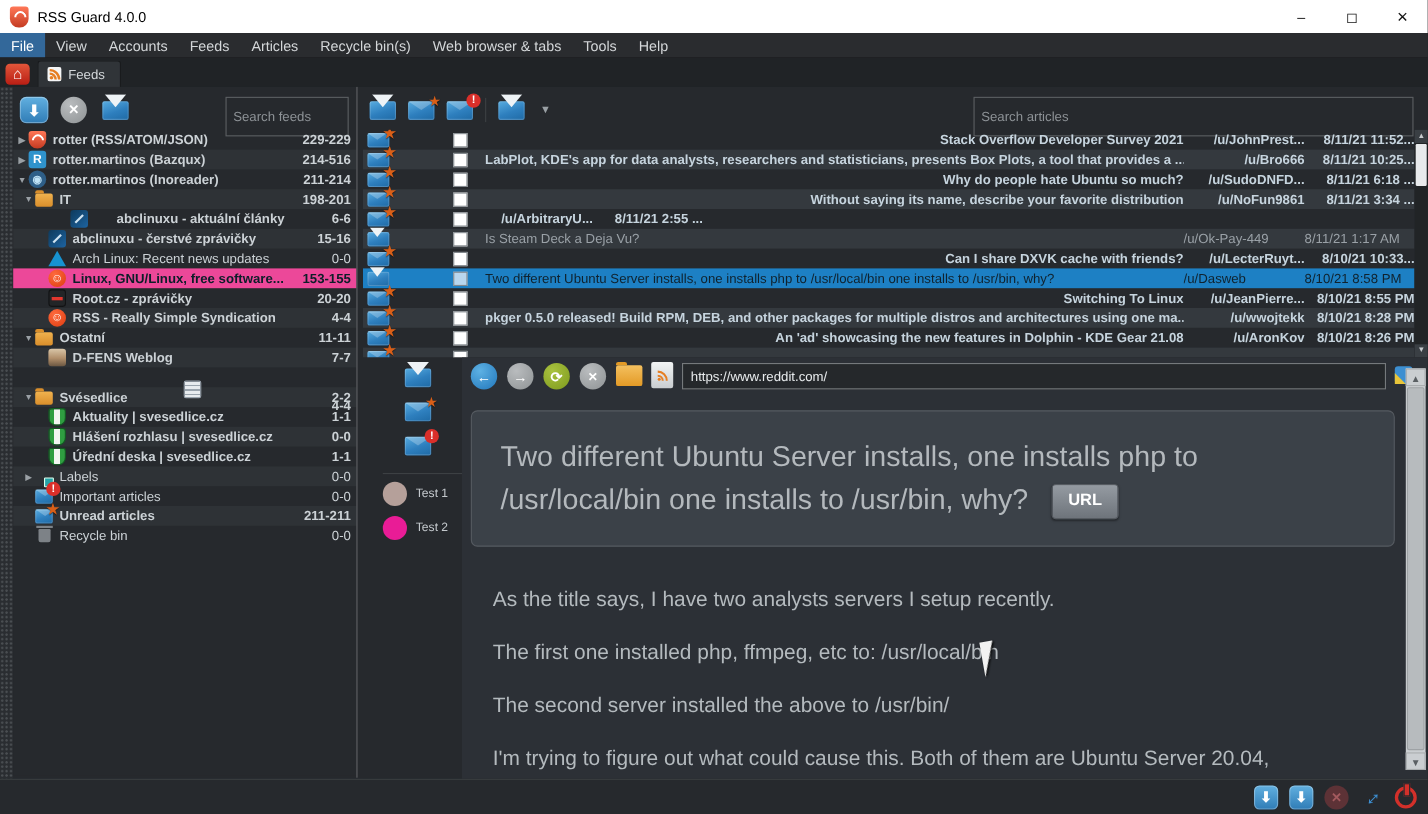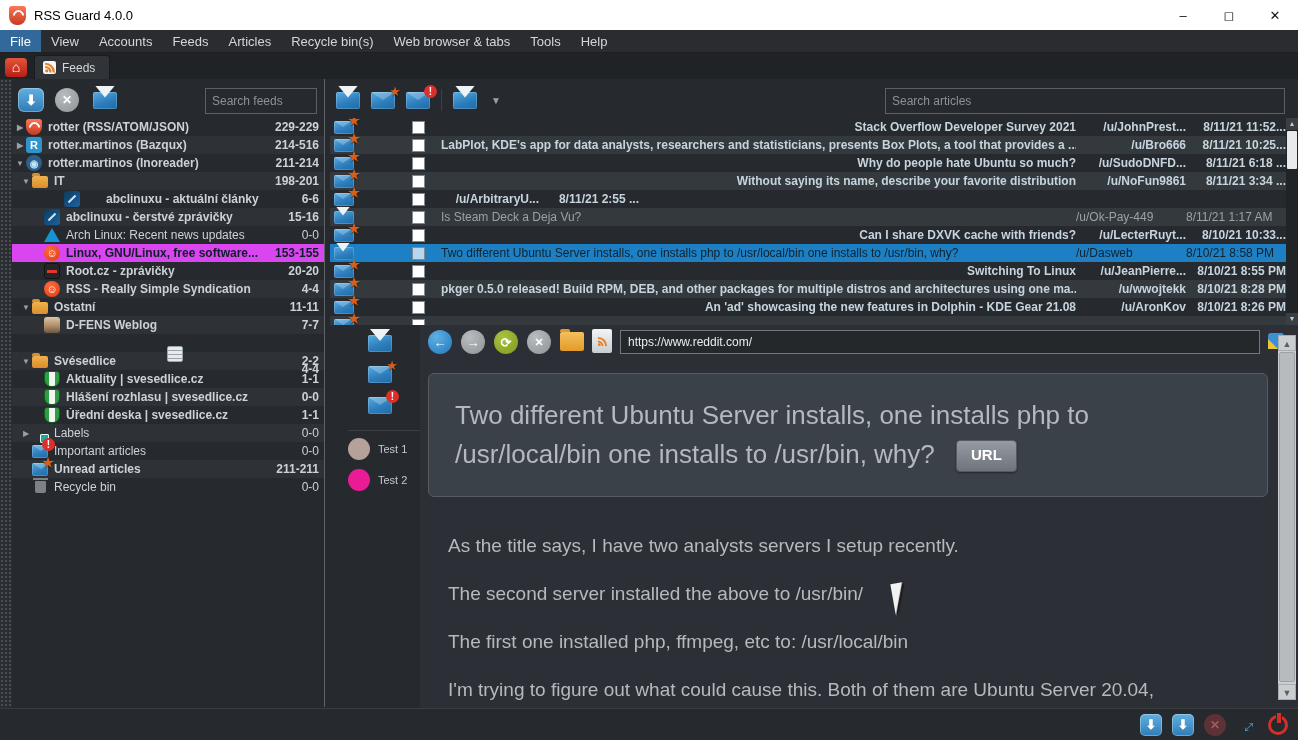--- a/index.html
+++ b/index.html
@@ -41,21 +41,21 @@
   .feeds-panel { position:absolute; left:12px; top:79px; width:312px; height:626px; background:#26292d; }
   .vsep { position:absolute; left:324px; top:79px; width:1px; height:628px; background:#606366; }
 
   .panel-toolbar { position:absolute; left:0; top:4px; height:34px; display:flex; align-items:center; gap:11px; padding-left:6px; }
   .tool-btn { display:flex; align-items:center; justify-content:center; }
   .btn-download { width:26px; height:24px; border-radius:6px; background:linear-gradient(#62b0e0,#2f7cb6);
     box-shadow:inset 0 0 0 1px rgba(255,255,255,.3); color:#fff; font-size:14px; font-weight:bold;
     text-align:center; line-height:24px; }
   .btn-cancel { width:24px; height:24px; border-radius:50%; background:radial-gradient(circle at 35% 30%,#b9bcbe,#8f9395);
     color:#fff; font-size:12px; font-weight:bold; line-height:24px; text-align:center; }
-  .search-input { position:absolute; top:9px; height:26px; background:#26292d; border:1px solid #5c6063;
+  .search-input { position:absolute; top:9px; height:36px; background:#26292d; border:1px solid #5c6063;
     color:#c8ccd0; font-size:12px; padding:12px 6px; }
   .search-input::placeholder { color:#8d9296; }
 
   
   .env { position:relative; width:24px; height:17px; border-radius:2px;
     background:linear-gradient(160deg,#58ace0 0%,#2e7fbe 55%,#1f6aa5 100%);
     box-shadow:inset 0 0 0 1px rgba(255,255,255,.18); }
   .env::before { content:""; position:absolute; left:0; top:0;
     border-left:12px solid transparent; border-right:12px solid transparent;
     border-top:8px solid rgba(255,255,255,.25); }
@@ -69,21 +69,21 @@
     text-shadow:0 1px 1px rgba(0,0,0,.5); }
   .badge-excl::after { content:"!"; position:absolute; top:-7px; right:-7px; width:13px; height:13px;
     background:#da2f2a; color:#fff; border-radius:50%; font-weight:bold; font-size:10px; line-height:13px; text-align:center; }
   .caret { color:#9aa0a5; font-size:10px; margin-left:3px; }
 
   
   .feed-tree { position:absolute; left:0; top:39px; width:312px; }
   .feed-row { height:18px; display:flex; align-items:center; font-size:12px; color:#ccd2d6; }
   .feed-row.alt { background:#2e3236; }
   .feed-row.bold { font-weight:bold; }
-  .feed-row.selected { background:#d946ef; color:#0d1e29; }
+  .feed-row.selected { background:#ec4899; color:#0d1e29; }
   .exp { width:12px; font-size:8px; color:#9aa0a5; text-align:center; flex:0 0 12px; }
   .feed-row.selected .exp { color:#0d1e29; }
   .fi { width:16px; height:16px; flex:0 0 16px; margin-right:6px; border-radius:3px; position:relative;
     display:flex; align-items:center; justify-content:center; color:#fff; font-size:10px; font-weight:bold; }
   .feed-name { white-space:nowrap; overflow:hidden; text-overflow:ellipsis; flex:1 1 auto; }
   .feed-count { margin-left:auto; padding-right:5px; flex:0 0 auto; }
 
   .fi-shield { background:linear-gradient(#ff7757,#c43b22); border-radius:3px 3px 8px 8px; }
   .fi-shield::after { content:""; width:7px; height:7px; border:2px solid transparent; border-top:2px solid #fff;
     border-left:2px solid #fff; border-radius:50%; transform:rotate(45deg); }
@@ -522,22 +522,22 @@
       <input class="url-input" value="https://www.reddit.com/" style="">
       <div class="adblock"></div>
 
       <div class="pv-content">
         <div class="article-card">
           <span>Two different Ubuntu Server installs, one installs php to /usr/local/bin one installs to /usr/bin, why?</span>
           <span class="url-btn">URL</span>
         </div>
         <div class="article-body">
             <p>As the title says, I have two analysts servers I setup recently.</p>
+            <p>The first one installed php, ffmpeg, etc to: /usr/local/bin</p>
             <p>The second server installed the above to /usr/bin/</p>
-            <p>The first one installed php, ffmpeg, etc to: /usr/local/bin</p>
             <p>I'm trying to figure out what could cause this. Both of them are Ubuntu Server 20.04,</p>
           </div>
       </div>
 
       <div class="pv-scroll">
         <div class="arr">▲</div>
         <div class="thumb"></div>
         <div class="arr down">▼</div>
       </div>
     </div>

